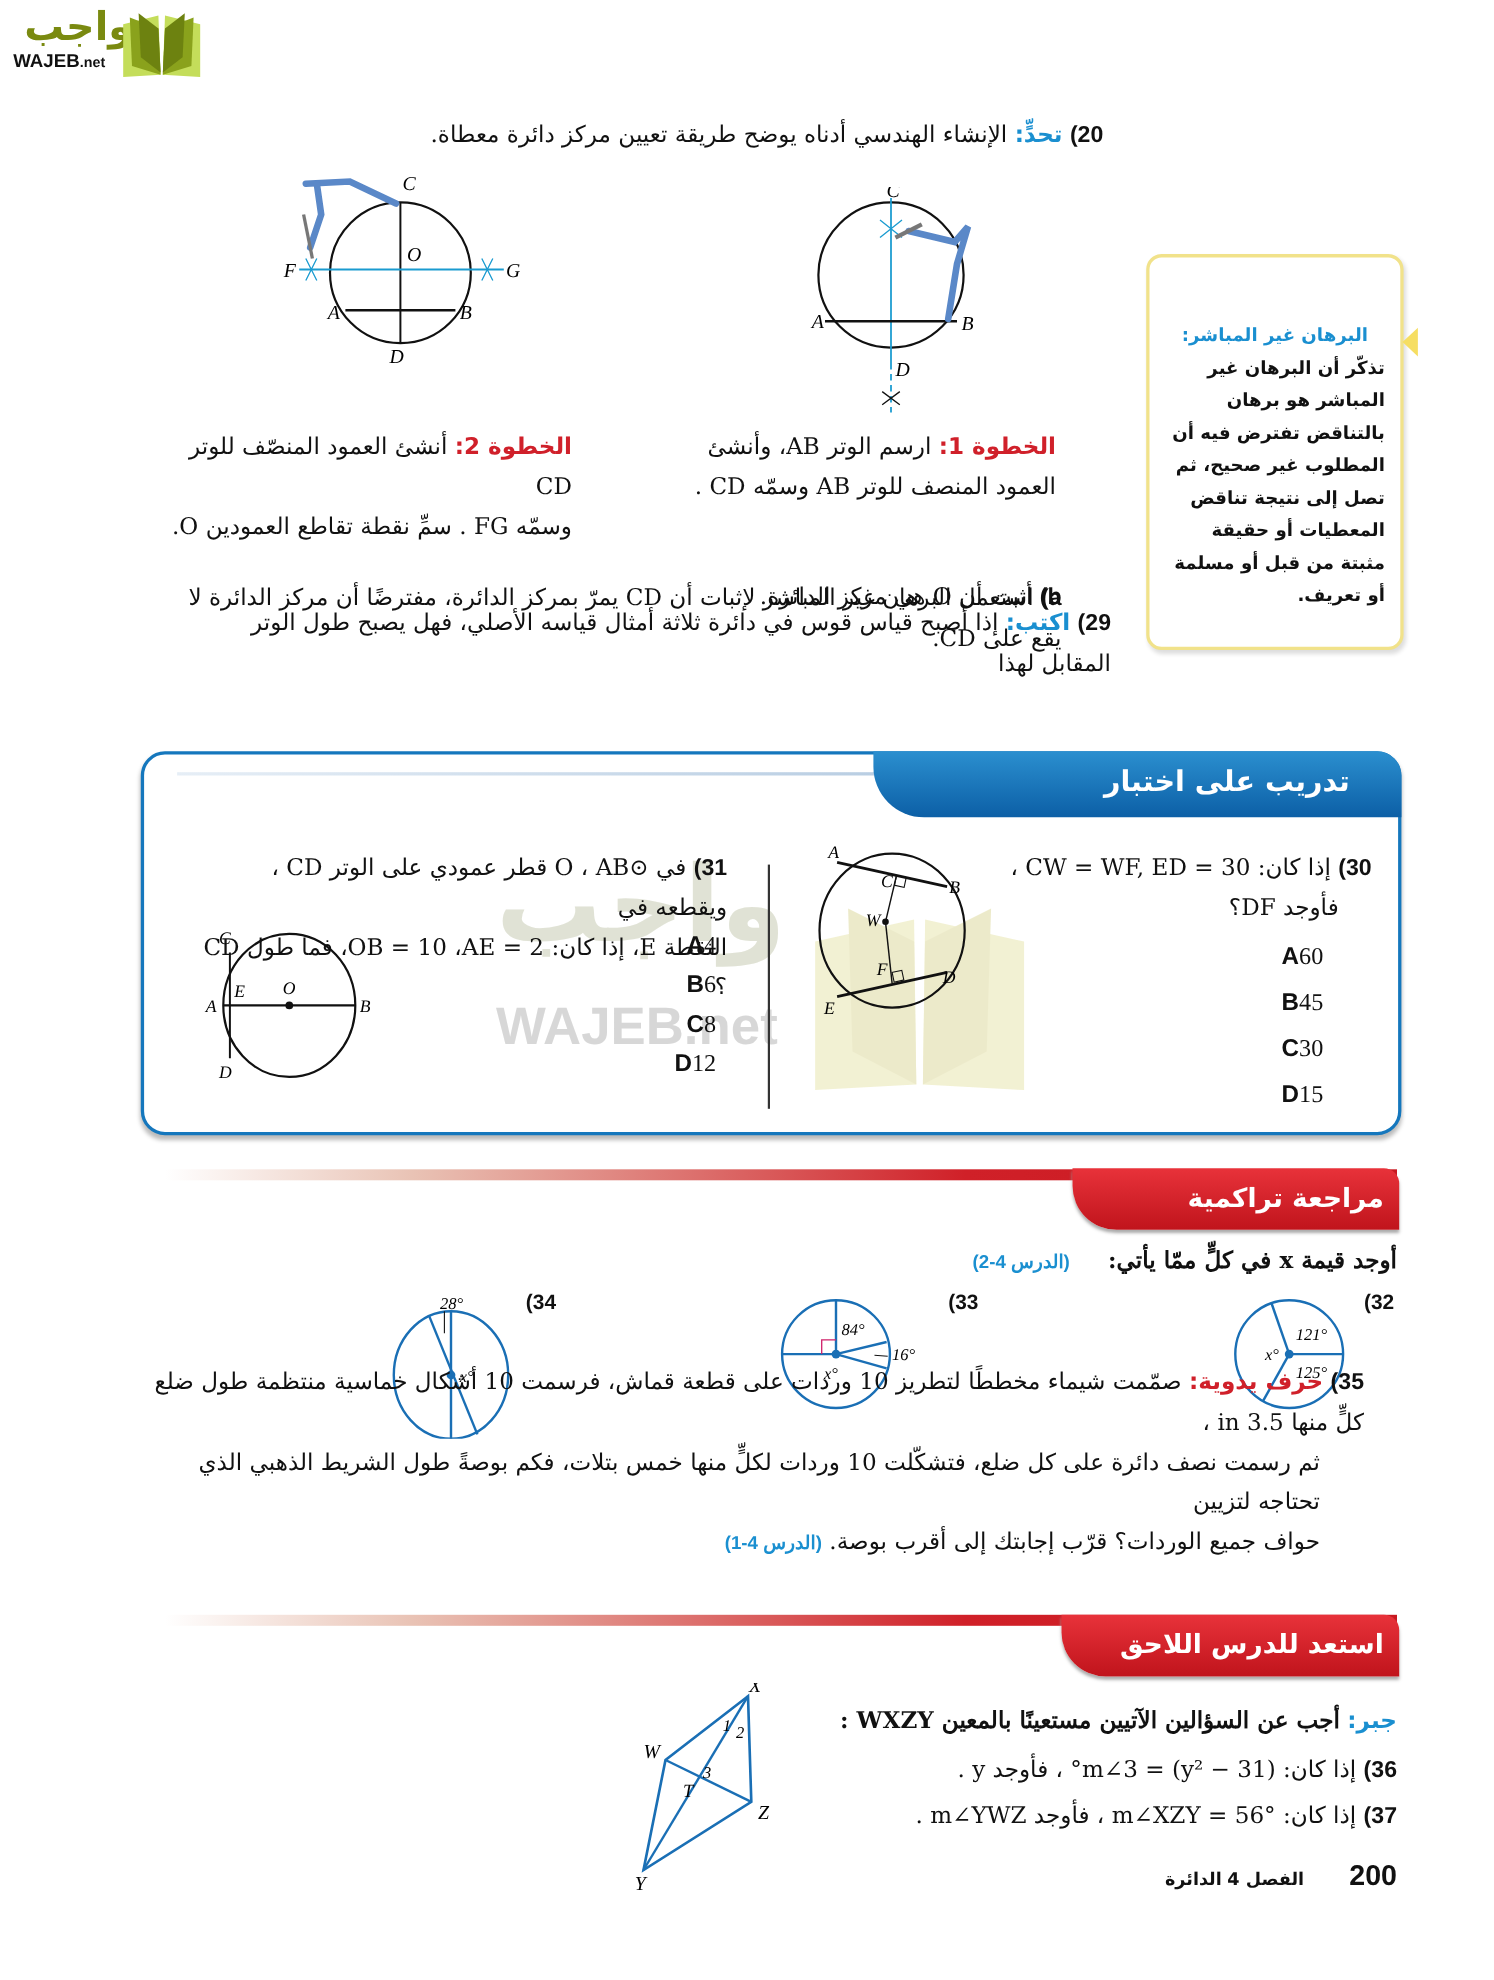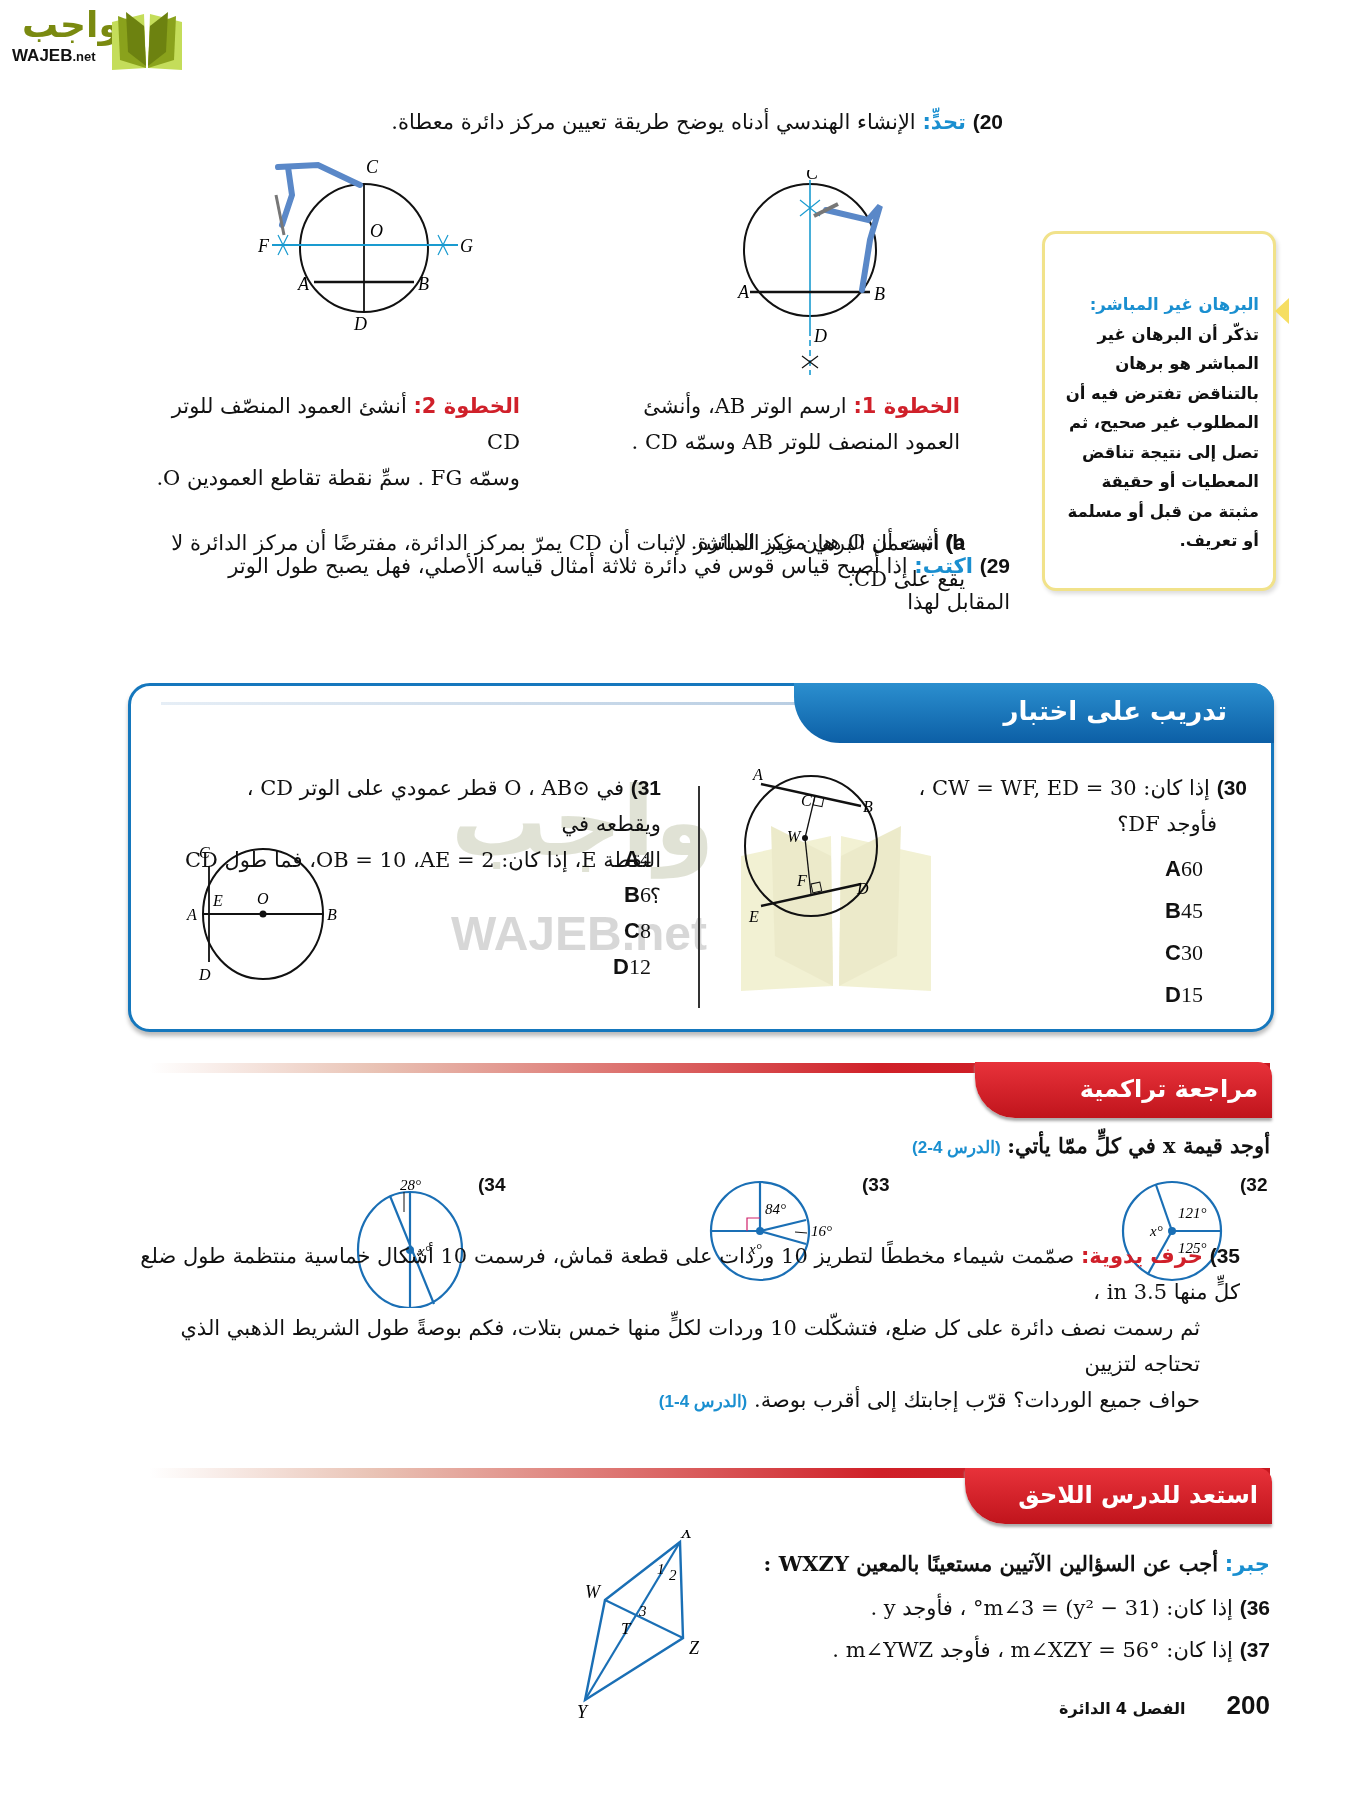--- a/index.html
+++ b/index.html
@@ -1,20 +1,20 @@
 <!DOCTYPE html>
 <html><head>
 <meta charset="utf-8">
 <style>
   html,body{margin:0;padding:0;background:#fff;}
   body{width:1358px;height:1800px;position:relative;overflow:hidden;font-family:"DejaVu Serif",serif;color:#111;}
   .abs{position:absolute;}
   .rtl{direction:rtl;text-align:right;}
   .num{font-family:"Liberation Sans",sans-serif;font-weight:bold;}
-  .blue{color:#1a8fd0;font-weight:bold;}
+  .blue{color:#1a8fd0;font-weight:bold;text-align:center;}
   .red{color:#d0202a;font-weight:bold;}
   .txt{font-size:21px;line-height:36px;}
   .lesson{color:#1a8fd0;font-size:17px;font-family:"Liberation Sans",sans-serif;font-weight:bold;}
   
   .logo-text{font-family:"Liberation Sans",sans-serif;font-weight:bold;color:#7a8a10;}
   
   .tip{left:1042px;top:231px;width:228px;height:354px;border:3px solid #f1e28a;border-radius:14px;background:#fff;box-shadow:2px 3px 4px #ddd;}
   .tip-head{position:absolute;right:0;top:0;width:226px;height:44px;background:linear-gradient(#1e8fd0,#0a6cb0);border-radius:12px 12px 0 40px;color:#fff;font-family:"DejaVu Sans",sans-serif;font-weight:bold;font-size:20px;line-height:44px;text-align:center;}
   .tip-head .y{color:#f8e26a;}
   .tip-body{position:absolute;right:14px;top:56px;width:200px;font-family:"DejaVu Sans",sans-serif;font-weight:bold;font-size:16.5px;line-height:29.5px;direction:rtl;text-align:right;}
@@ -184,21 +184,21 @@
     <text x="86" y="58" font-size="16">O</text>
     <text x="156" y="74" font-size="16">B</text>
     <text x="28" y="134" font-size="16">D</text>
   </svg>
 </div>
 
 <div class="abs redbar" style="left:150px;top:1063px;width:1120px;"></div>
 <div class="abs redhead" style="left:975px;top:1062px;width:297px;">مراجعة تراكمية</div>
 
 <div class="abs rtl txt" style="right:88px;top:1128px;width:700px;">
-  <span style="font-weight:bold;">أوجد قيمة x في كلٍّ ممّا يأتي:</span>
+  <span style="font-weight:bold;margin-left:28px;">أوجد قيمة x في كلٍّ ممّا يأتي:</span>
   <span class="lesson">(الدرس 4-2)</span>
 </div>
 
 <div class="abs num" style="left:1240px;top:1174px;font-size:19px;">(32</div>
 <svg class="abs" style="left:1120px;top:1178px;" width="120" height="110" viewBox="0 0 120 110">
   <circle cx="52" cy="53" r="49" fill="none" stroke="#1a6fb5" stroke-width="2.2"></circle>
   <line x1="52" y1="53" x2="101" y2="53" stroke="#1a6fb5" stroke-width="2.2"></line>
   <line x1="52" y1="53" x2="36" y2="7" stroke="#1a6fb5" stroke-width="2.2"></line>
   <line x1="52" y1="53" x2="28" y2="96" stroke="#1a6fb5" stroke-width="2.2"></line>
   <circle cx="52" cy="53" r="4" fill="#1a6fb5"></circle>

